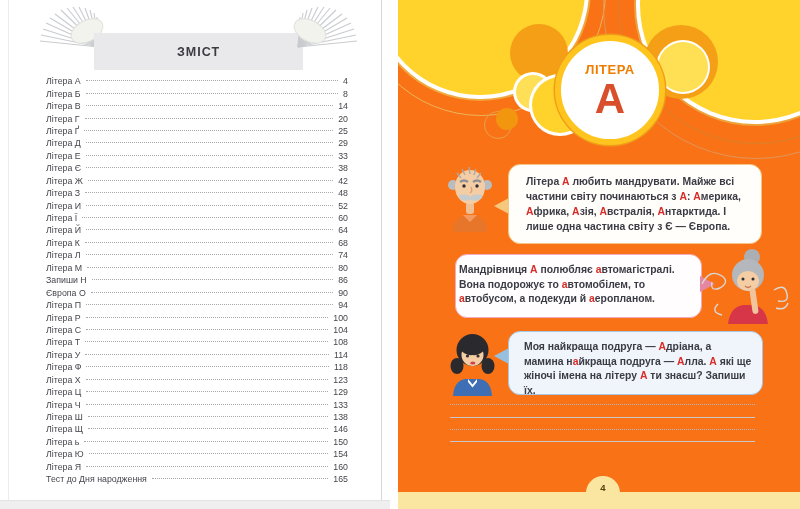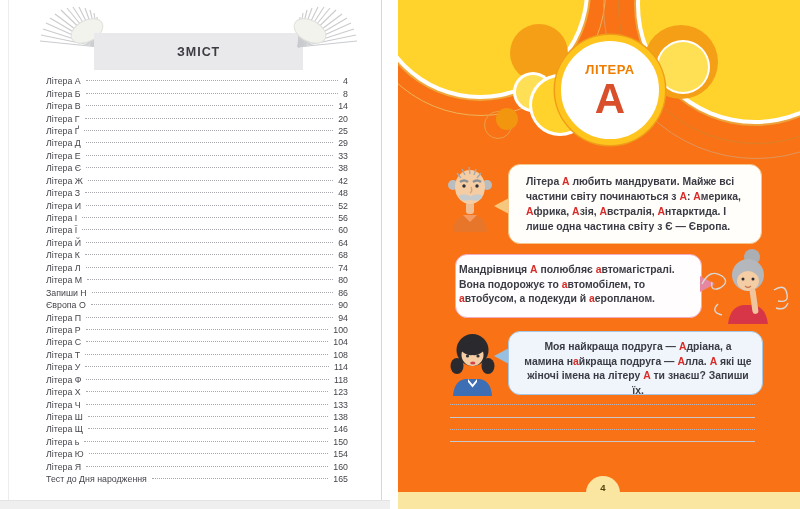--- a/index.html
+++ b/index.html
@@ -44,21 +44,21 @@
   .badge .ltr{font-size:42px;line-height:44px;font-weight:700;color:#d94f2b;}
   
   .bubble{position:absolute;box-sizing:border-box;border-radius:12px;font-size:10.4px;font-weight:600;
           color:#3b3b45;line-height:15px;}
   .bubble .hl{color:#d92b27;}
   .b1{left:110px;top:164px;width:254px;height:80px;background:#fffefa;border:1.5px solid #f4c488;
       padding:9px 10px 0 17px;}
   .b2{left:57px;top:254px;width:247px;height:64px;background:#fffdfd;border:1.5px solid #f2abbe;
       padding:8px 10px 6px 3px;line-height:14.5px;}
   .b3{left:110px;top:331px;width:255px;height:64px;background:#eff5fb;border:1.5px solid #a5c7e5;
-      padding:8px 10px 6px 15px;line-height:14.5px;text-align:center;}
+      padding:8px 10px 6px 15px;line-height:14.5px;}
   .tail{position:absolute;width:0;height:0;}
   .t1{left:96px;top:198px;border-top:8px solid transparent;border-bottom:8px solid transparent;
       border-right:15px solid #f6c87d;}
   .t2{left:302px;top:276px;border-top:8px solid transparent;border-bottom:8px solid transparent;
       border-left:15px solid #e687a2;}
   .t3{left:96px;top:348px;border-top:8px solid transparent;border-bottom:8px solid transparent;
       border-right:15px solid #97bfdf;}
   .avatar{position:absolute;}
   .av1{left:45px;top:160px;width:54px;height:72px;}
   .av2{left:298px;top:248px;width:97px;height:76px;}
@@ -170,25 +170,20 @@
           <span class="lbl">Літера З</span>
           <span class="leader"></span>
           <span class="num">48</span>
         </div>
         <div class="toc-row">
           <span class="lbl">Літера И</span>
           <span class="leader"></span>
           <span class="num">52</span>
         </div>
         <div class="toc-row">
-          <span class="lbl">Літера І</span>
-          <span class="leader"></span>
-          <span class="num">56</span>
-        </div>
-        <div class="toc-row">
           <span class="lbl">Літера Ї</span>
           <span class="leader"></span>
           <span class="num">60</span>
         </div>
         <div class="toc-row">
           <span class="lbl">Літера Й</span>
           <span class="leader"></span>
           <span class="num">64</span>
         </div>
         <div class="toc-row">
@@ -243,20 +238,25 @@
         </div>
         <div class="toc-row">
           <span class="lbl">Літера Ф</span>
           <span class="leader"></span>
           <span class="num">118</span>
         </div>
         <div class="toc-row">
           <span class="lbl">Літера Х</span>
           <span class="leader"></span>
           <span class="num">123</span>
+        </div>
+        <div class="toc-row">
+          <span class="lbl">Літера Ц</span>
+          <span class="leader"></span>
+          <span class="num">129</span>
         </div>
         <div class="toc-row">
           <span class="lbl">Літера Ч</span>
           <span class="leader"></span>
           <span class="num">133</span>
         </div>
         <div class="toc-row">
           <span class="lbl">Літера Ш</span>
           <span class="leader"></span>
           <span class="num">138</span>

